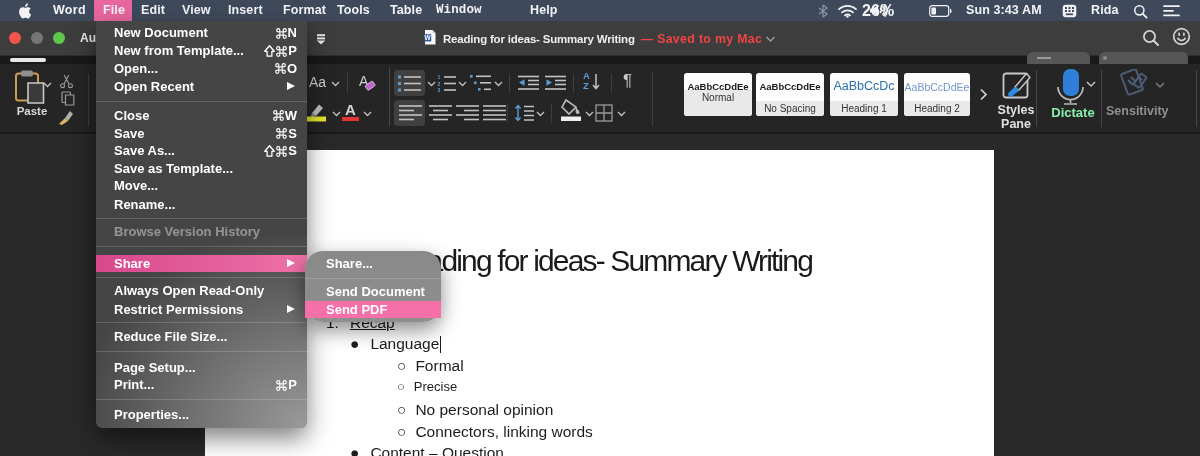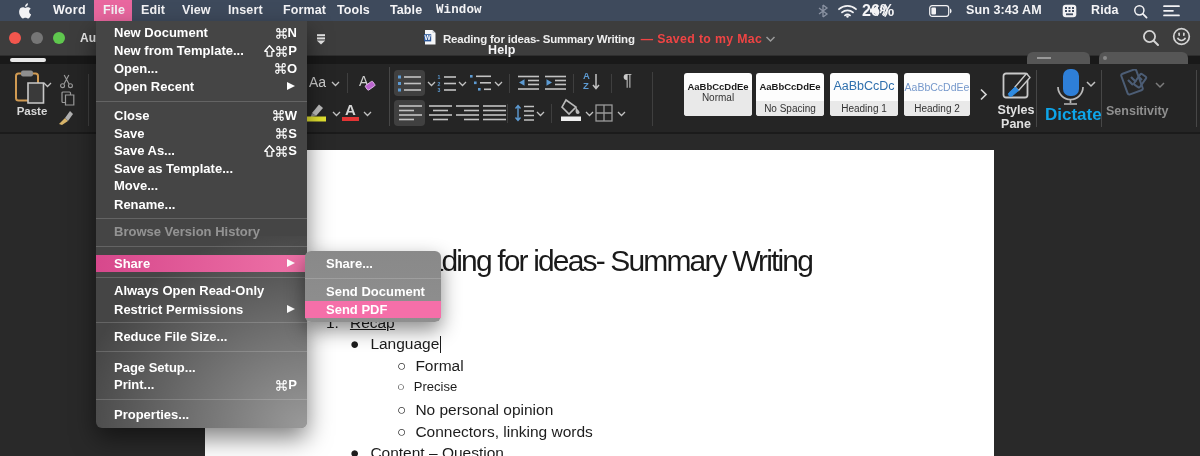--- a/index.html
+++ b/index.html
@@ -40,21 +40,21 @@
   .msep { position:absolute; left:0px; width:211px; height:1px; background:rgba(255,255,255,0.17); }
   .dis { color:rgba(255,255,255,0.42); }
   .arr { position:absolute; right:12px; top:4.5px; width:0; height:0;
          border-left:8px solid #fff; border-top:4.5px solid transparent; border-bottom:4.5px solid transparent; }
   .mi, .smi { font-weight:bold; }
   .pinkrow { background:linear-gradient(to right,#d7488c,#ee72a7); }
   .pinkrow2 { background:#f56fa9; }
 
   #submenu { left:305px; top:251px; width:136px; height:71px;
           background:linear-gradient(#898989,#8f8f8f);
-          border-radius:6px;
+          border-radius:18px;
           box-shadow:0 8px 20px rgba(0,0,0,0.45);
           z-index:41; }
   .smi { position:absolute; left:0; width:136px; height:18px; line-height:18px;
         color:#ffffff; font-size:13px; padding-left:21px; }
 
   
   .doct { position:absolute; color:#1c1c1c; white-space:nowrap; }
 </style>
 </head>
 <body>
@@ -291,21 +291,21 @@
   <div class="abs" style="left:1036px; top:70px; width:1px; height:57px; background:#474747;"></div>
 
   <div class="abs" style="left:1063px; top:69px; width:16px; height:27px; border-radius:7px; background:#2e7fd8;"></div>
   <svg class="abs" style="left:1056px; top:86px;" width="29" height="19" viewBox="0 0 29 19">
       <path d="M2 1 a 12.5 12.5 0 0 0 25 0" fill="none" stroke="#b9b9b9" stroke-width="1.7"></path>
       <path d="M14.5 13.5 V17 M8 18 H21" stroke="#b9b9b9" stroke-width="1.7"></path>
     </svg>
   <svg class="abs" style="left:1086px; top:81px;" width="10" height="7" viewBox="0 0 10 7">
       <path d="M1 1 L5 5 L9 1" fill="none" stroke="#c2c2c2" stroke-width="1.5"></path>
     </svg>
-  <div class="abs" style="left:1045px; top:105px; width:56px; text-align:center; color:#0ea5e9; font-size:17px; font-weight:bold;">Dictate</div>
+  <div class="abs" style="left:1045px; top:105px; width:56px; text-align:center; color:#86efac; font-size:13px; font-weight:bold;">Dictate</div>
   <div class="abs" style="left:1101px; top:70px; width:1px; height:57px; background:#474747;"></div>
   <div class="abs" style="left:1196px; top:70px; width:1px; height:57px; background:#474747;"></div>
 
   <svg class="abs" style="left:1120px; top:69px;" width="34" height="30" viewBox="0 0 34 30">
       <g fill="none" stroke="#4c5d75" stroke-width="2">
         <rect x="4" y="2" width="16" height="22" rx="2" transform="rotate(-20 12 13)"></rect>
         <path d="M8 11 l5 5 M11 8 l5 5" stroke-width="2.2"></path>
         <rect x="17" y="5" width="7" height="13" rx="1.5" transform="rotate(35 20 11)"></rect>
         <path d="M19 8 l3 3" stroke-width="2"></path>
       </g>
@@ -359,21 +359,21 @@
   <div id="filehl"></div>
   <div class="mb" style="left:53px; letter-spacing:0.3px;">Word</div>
   <div class="mb" style="left:103px;">File</div>
   <div class="mb" style="left:141px;">Edit</div>
   <div class="mb" style="left:182px;">View</div>
   <div class="mb" style="left:228px;">Insert</div>
   <div class="mb" style="left:283px;">Format</div>
   <div class="mb" style="left:337px;">Tools</div>
   <div class="mb" style="left:390px;">Table</div>
   <div class="mb" style="left:436px;font-family:Liberation Mono, monospace;">Window</div>
-  <div class="mb" style="left:488px;margin-top:40px;">Help</div>
+  <div class="mb" style="left:530px;">Help</div>
   <svg class="abs" style="left:17px; top:3px;" width="15" height="16" viewBox="0 0 15 17">
       <path fill="#f2f2f4" d="M12.4 9.1c0-2 1.63-2.95 1.7-3-.92-1.35-2.36-1.54-2.87-1.56-1.22-.13-2.38.72-3 .72-.62 0-1.57-.7-2.58-.68-1.33.02-2.56.77-3.24 1.96-1.39 2.4-.36 5.95 1 7.9.66.96 1.45 2.03 2.48 1.99 1-.04 1.37-.64 2.57-.64 1.2 0 1.54.64 2.59.62 1.07-.02 1.74-.97 2.4-1.93.75-1.1 1.06-2.18 1.08-2.24-.03-.01-2.1-.8-2.13-3.14z"></path>
       <path fill="#f2f2f4" d="M10.4 2.88c.55-.67.92-1.6.82-2.52-.8.03-1.75.53-2.32 1.2-.5.58-.95 1.53-.83 2.43.88.07 1.78-.45 2.33-1.11z"></path>
     </svg>
   <svg class="abs" style="left:817px; top:4px;" width="12" height="14" viewBox="0 0 12 14">
       <path d="M6 1 V13 M6 1 L10 4 L2 10 M6 13 L10 10 L2 4" fill="none" stroke="#8b93a3" stroke-width="1.3"></path>
     </svg>
   <svg class="abs" style="left:837px; top:4px;" width="21" height="14" viewBox="0 0 21 14">
       <g fill="none" stroke="#f2f2f4" stroke-width="1.8" stroke-linecap="round">
         <path d="M2 5.2 a 12.6 12.6 0 0 1 17 0"></path>

